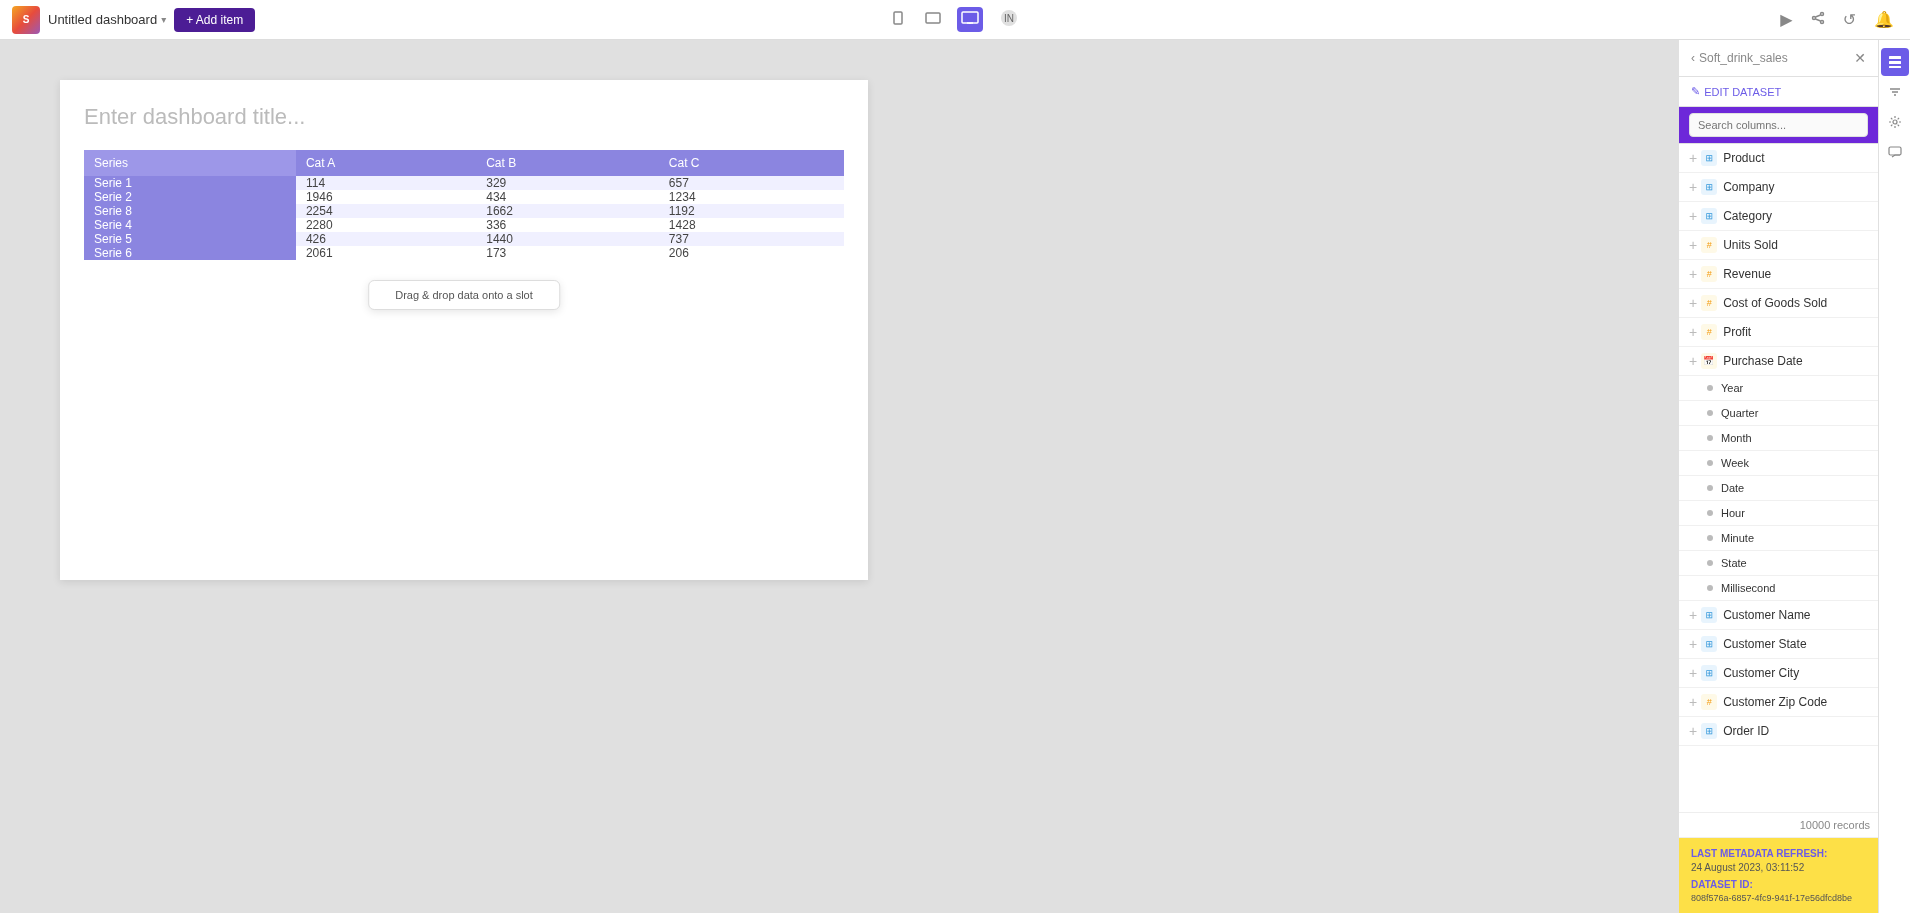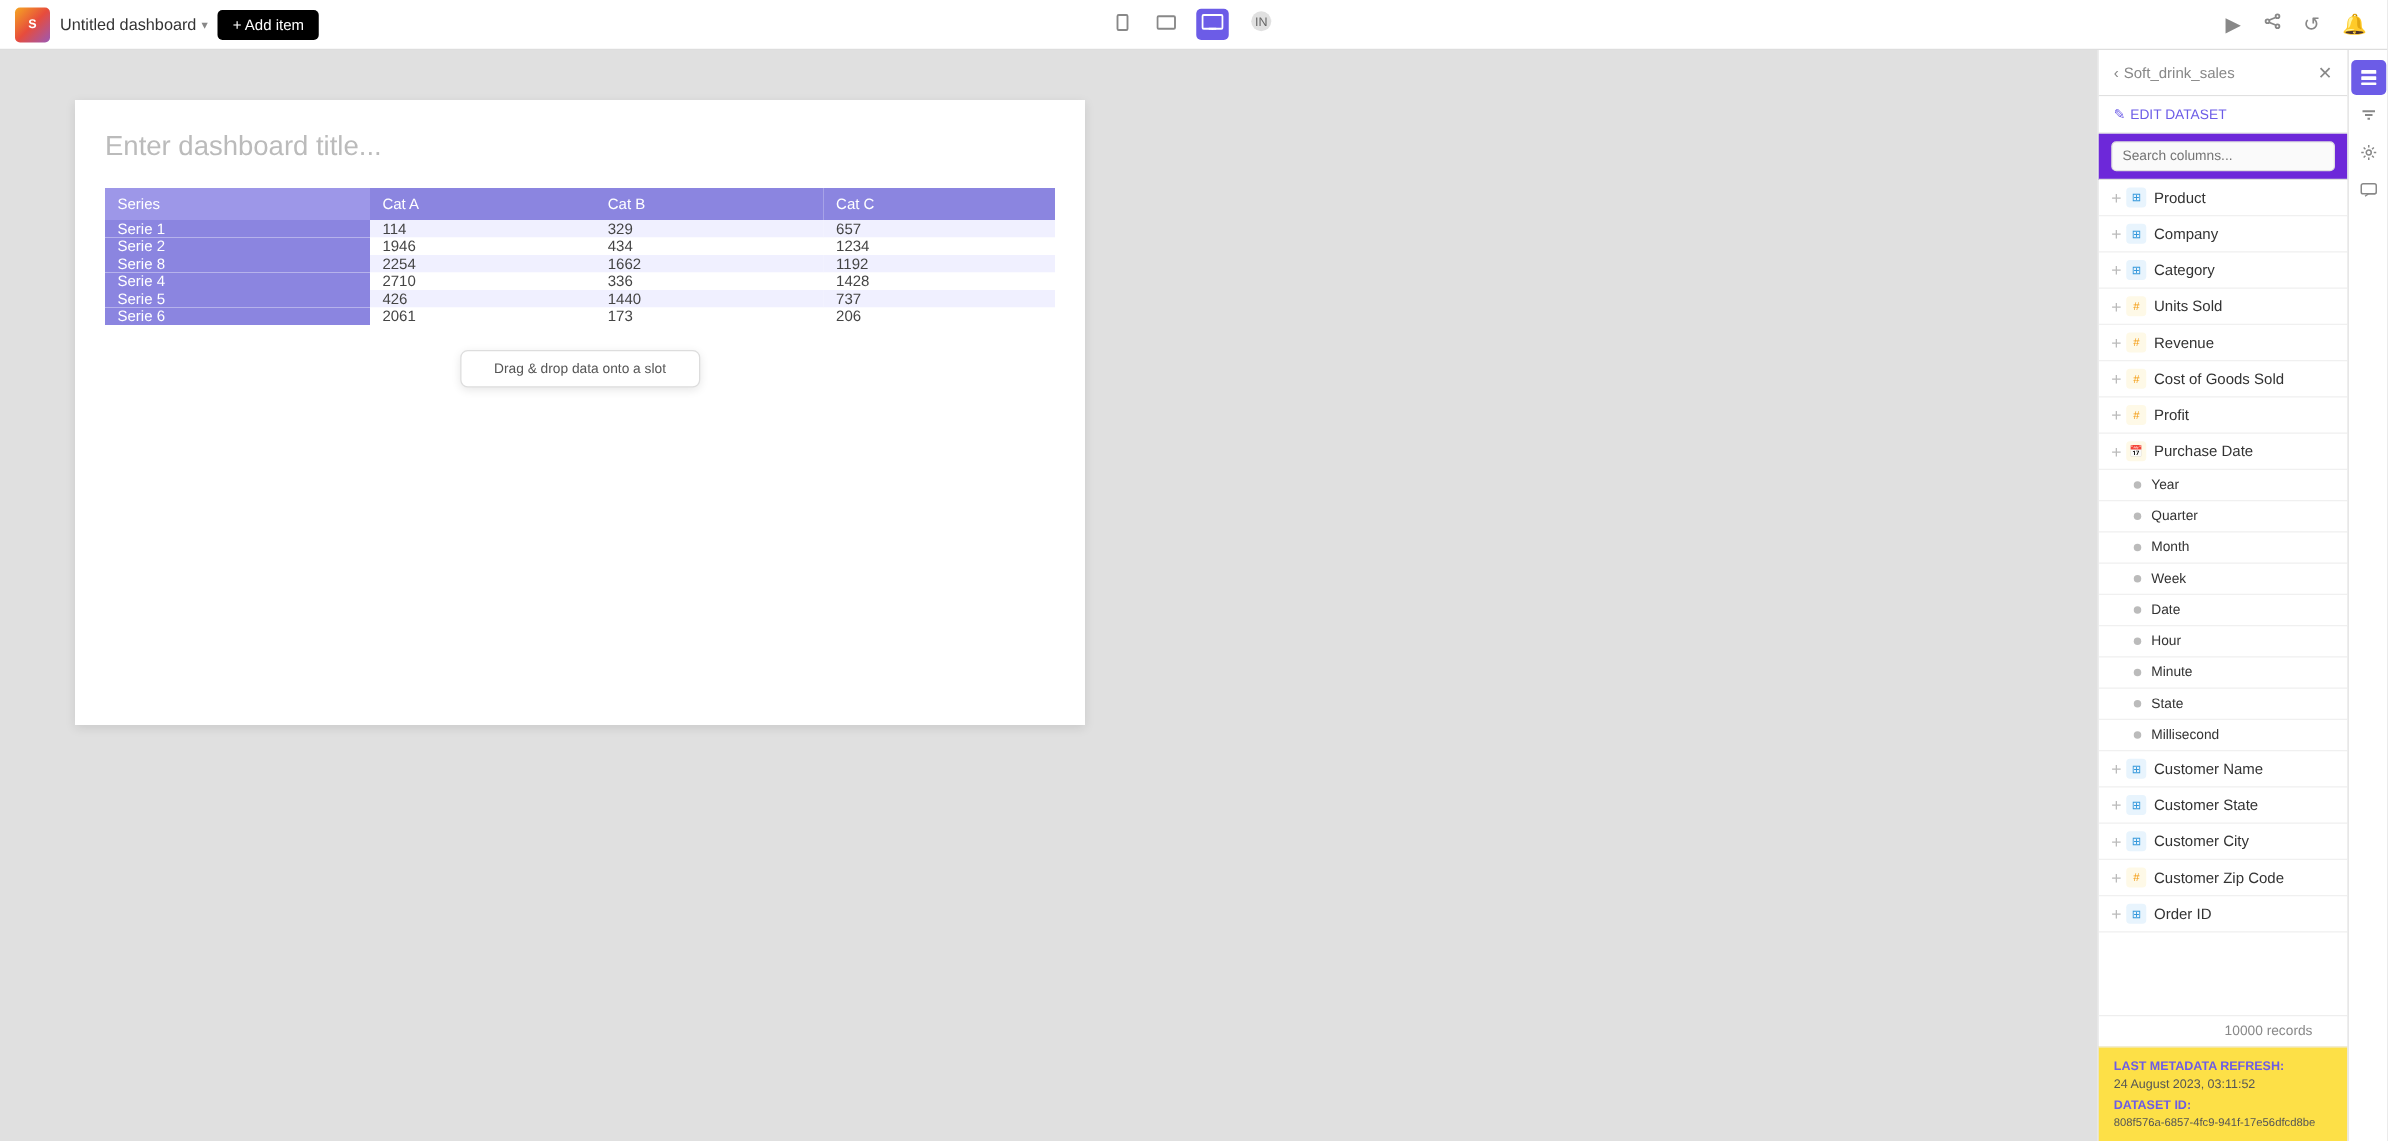--- a/index.html
+++ b/index.html
@@ -22,21 +22,21 @@
       background: linear-gradient(135deg, #f5a623 0%, #e74c3c 50%, #9b59b6 100%);
       border-radius: 4px;
       display: flex; align-items: center; justify-content: center;
       color: white; font-size: 10px; font-weight: bold;
     }
     .dashboard-title-bar {
       font-size: 13px; color: #333; display: flex; align-items: center; gap: 4px; cursor: pointer;
     }
     .dashboard-title-bar .chevron { font-size: 10px; color: #888; }
     .add-item-btn {
-      background: #000000; color: white; border: none; border-radius: 4px;
+      background: #4c1d95; color: white; border: none; border-radius: 4px;
       padding: 5px 12px; font-size: 12px; cursor: pointer; display: flex; align-items: flex-end; gap: 4px;
     }
     .topbar-center {
       position: absolute; left: 50%; transform: translateX(-50%);
       display: flex; align-items: center; gap: 12px;
     }
     .view-btn {
       background: none; border: none; cursor: pointer; color: #888; padding: 4px;
       border-radius: 4px;
     }
@@ -194,21 +194,21 @@
     .sub-item {
       padding-left: 28px;
       font-size: 11px;
     }
     .sub-dot {
       width: 6px; height: 6px; border-radius: 50%;
       background: #bbb; margin-right: 8px; flex-shrink: 0;
     }
 
     .records-count {
-      padding: 6px 28px;
+      padding: 6px 8px;
       font-size: 11px;
       color: #888;
       text-align: right;
       background: white;
       border-top: 1px solid #eee;
     }
     .metadata-section {
       padding: 10px 12px;
       background: #fde047;
       font-size: 10px;
@@ -332,21 +332,21 @@
                 <td>1234</td>
               </tr>
               <tr>
                 <td>Serie 8</td>
                 <td>2254</td>
                 <td>1662</td>
                 <td>1192</td>
               </tr>
               <tr>
                 <td>Serie 4</td>
-                <td>2710</td>
+                <td>2280</td>
                 <td>336</td>
                 <td>1428</td>
               </tr>
               <tr>
                 <td>Serie 5</td>
                 <td>426</td>
                 <td>1440</td>
                 <td>737</td>
               </tr>
               <tr>

